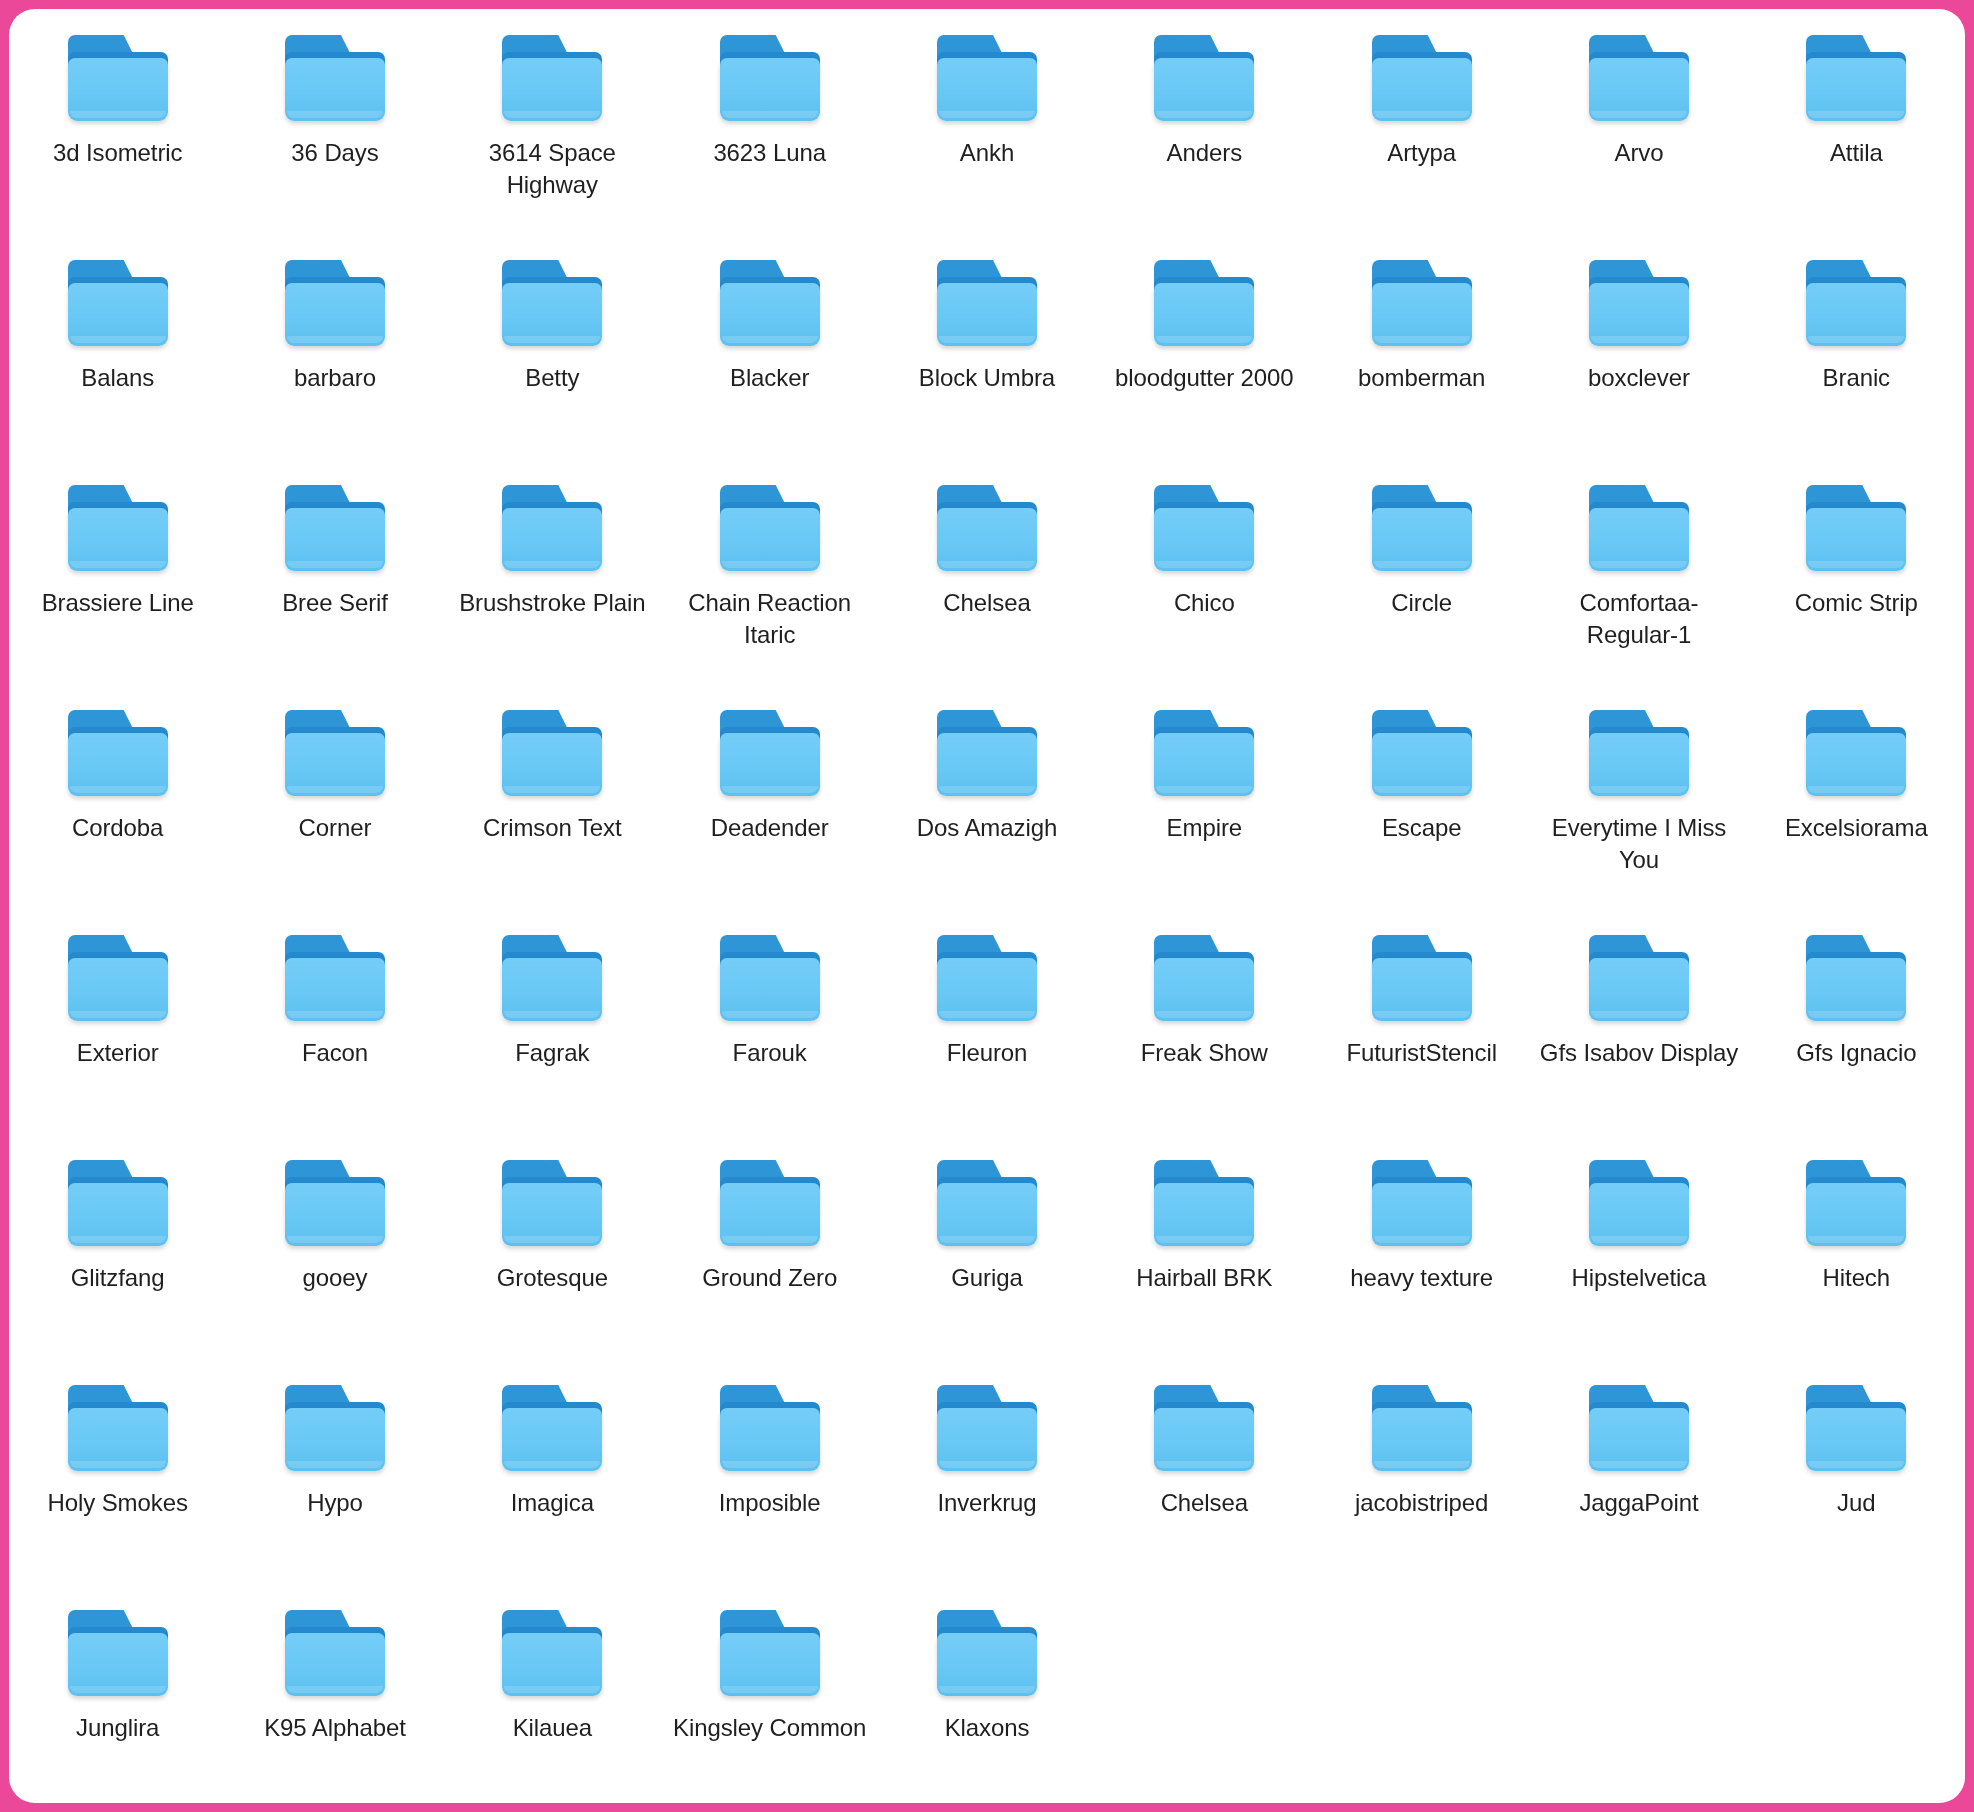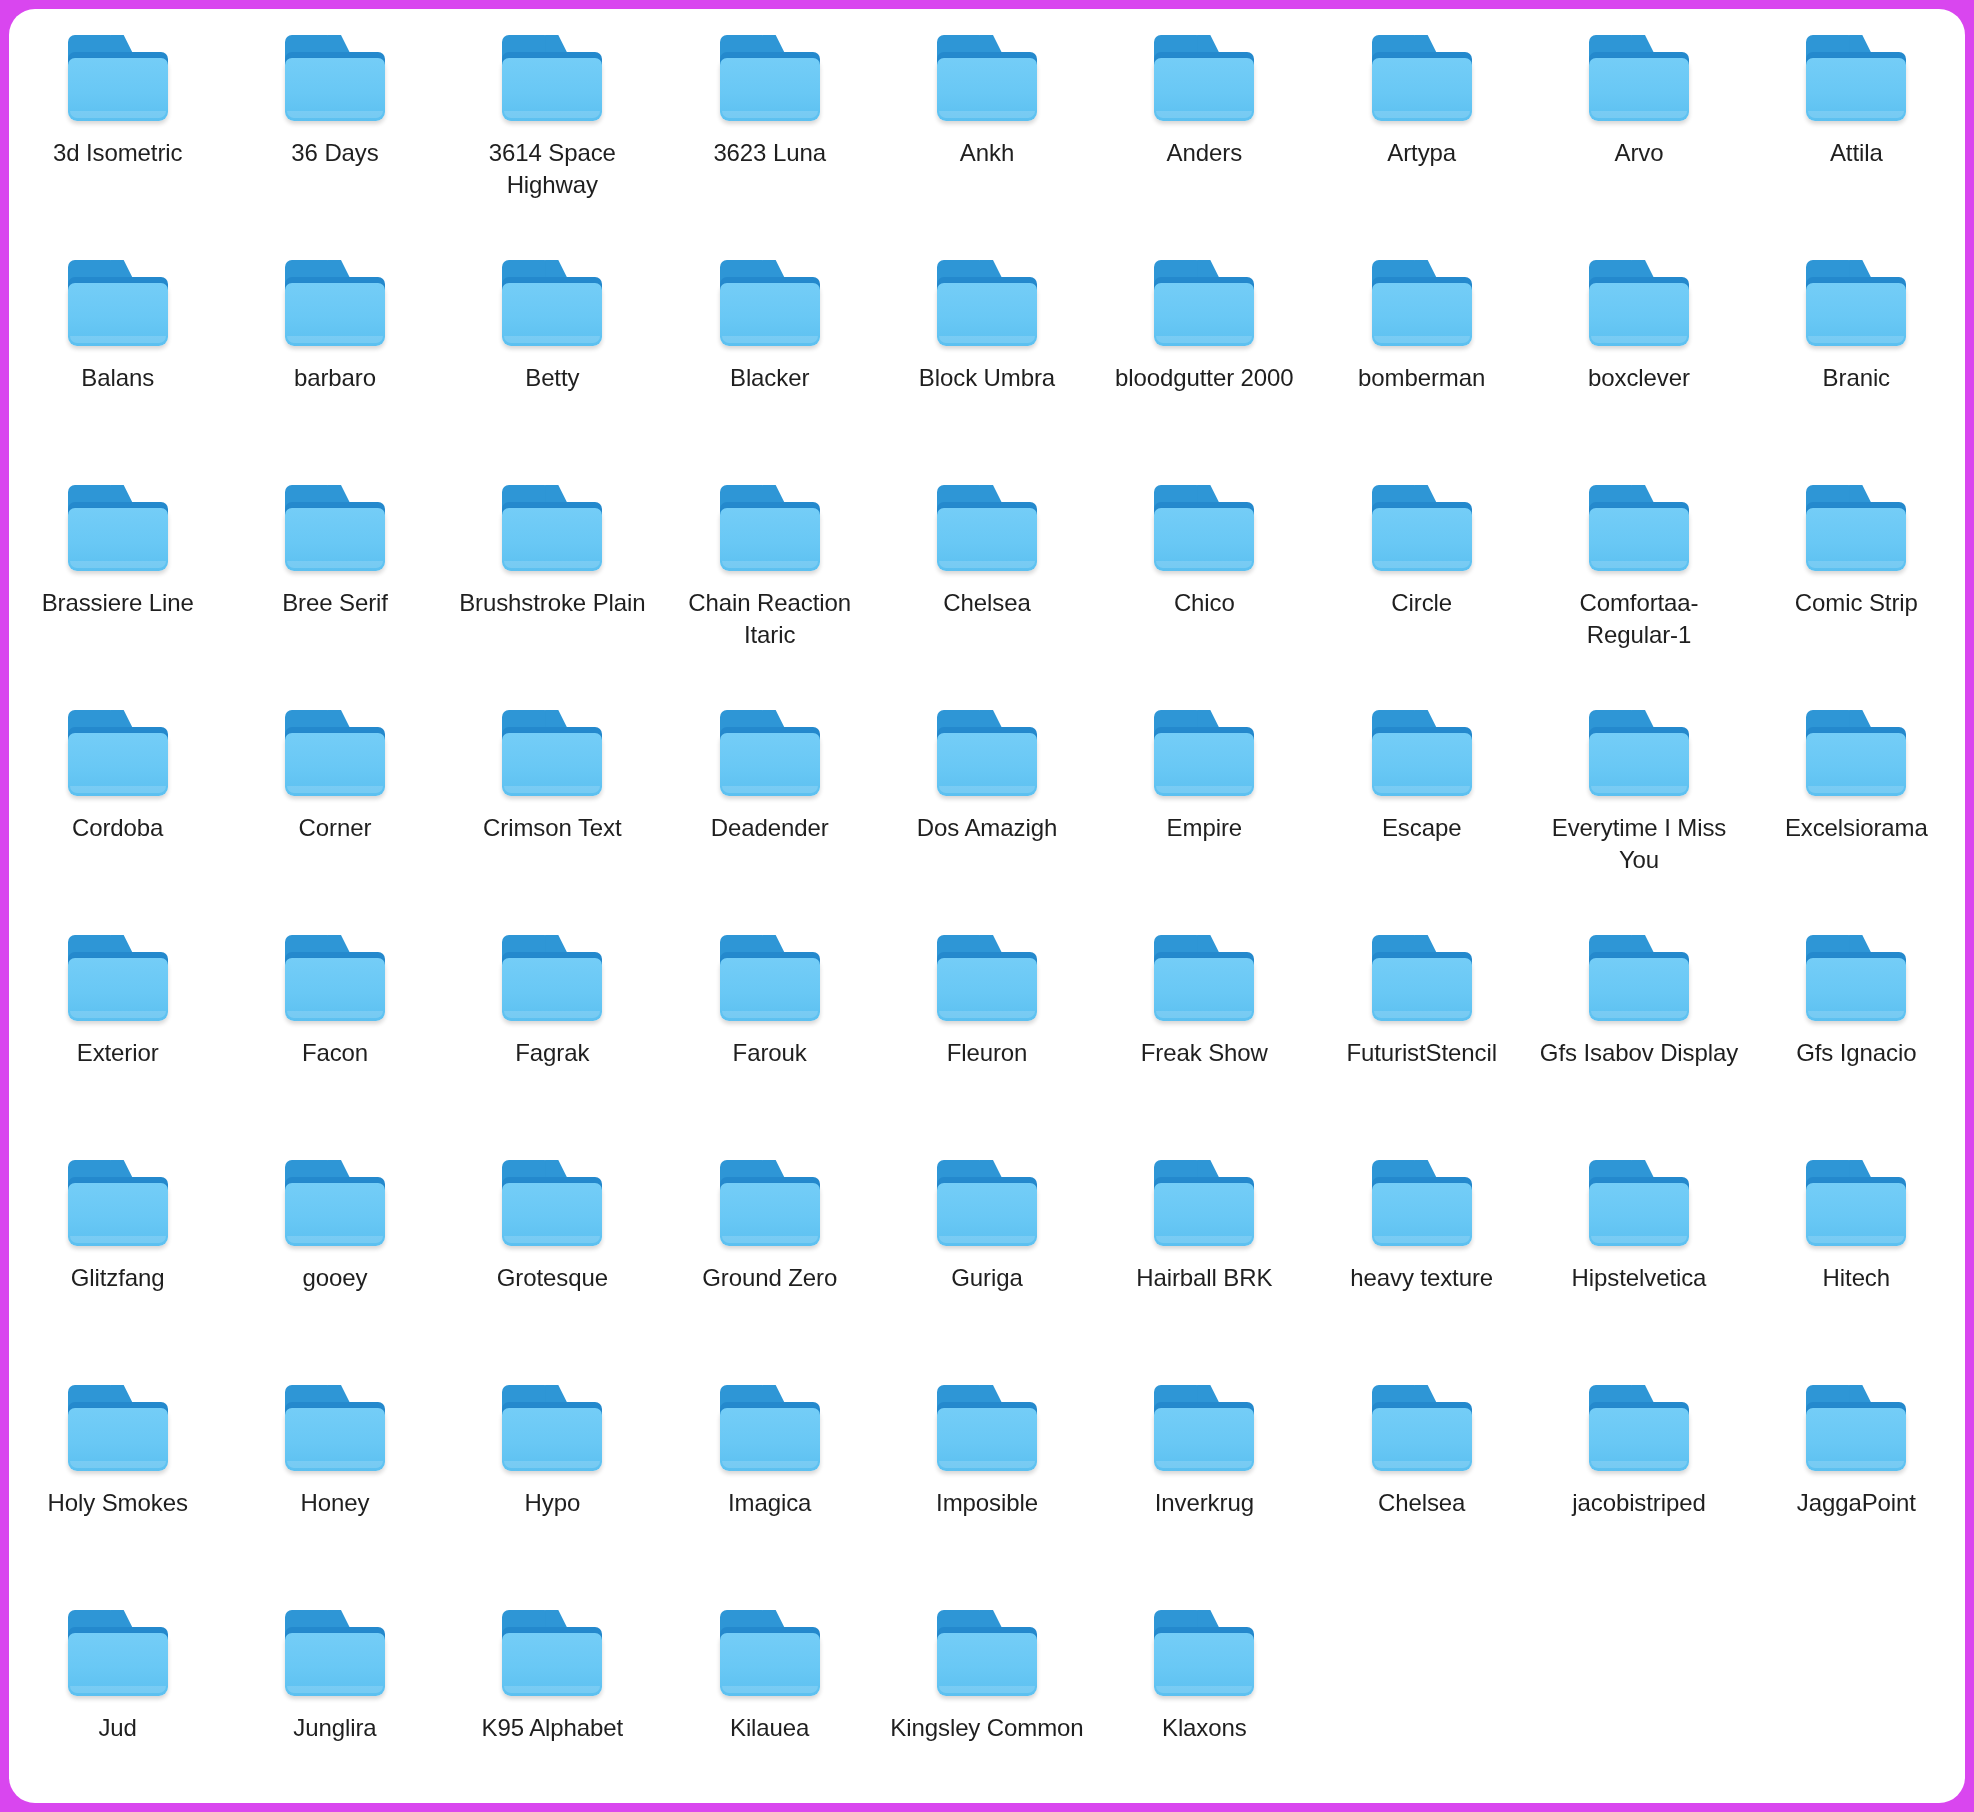--- a/index.html
+++ b/index.html
@@ -13,21 +13,21 @@
 
   body {
     background: #c80000;
     font-family: "Liberation Sans", "DejaVu Sans", sans-serif;
   }
 
   
   #window-frame {
     position: absolute;
     inset: 0;
-    background: #d946ef;
+    background: #ec4899;
     padding: 9px;
   }
 
   #folder-panel {
     width: 100%;
     height: 100%;
     background: #ffffff;
     border-radius: 26px;
     overflow: hidden;
     position: relative;
@@ -571,28 +571,20 @@
             <div class="body"></div>
           </div>
           <div class="folder-label">Holy Smokes</div>
         </div>
         <div class="folder-cell">
           <div class="folder-icon">
             <div class="tab"></div>
             <div class="band"></div>
             <div class="body"></div>
           </div>
-          <div class="folder-label">Honey</div>
-        </div>
-        <div class="folder-cell">
-          <div class="folder-icon">
-            <div class="tab"></div>
-            <div class="band"></div>
-            <div class="body"></div>
-          </div>
           <div class="folder-label">Hypo</div>
         </div>
         <div class="folder-cell">
           <div class="folder-icon">
             <div class="tab"></div>
             <div class="band"></div>
             <div class="body"></div>
           </div>
           <div class="folder-label">Imagica</div>
         </div>

